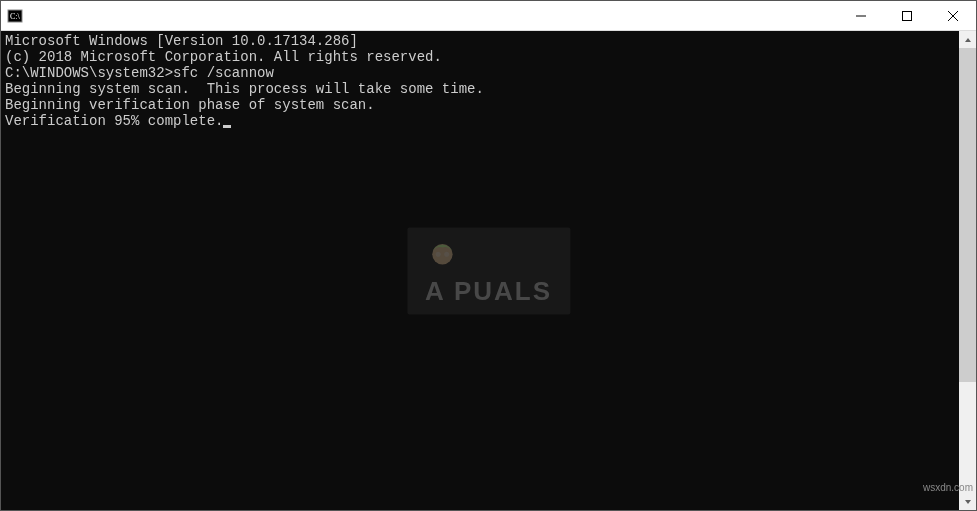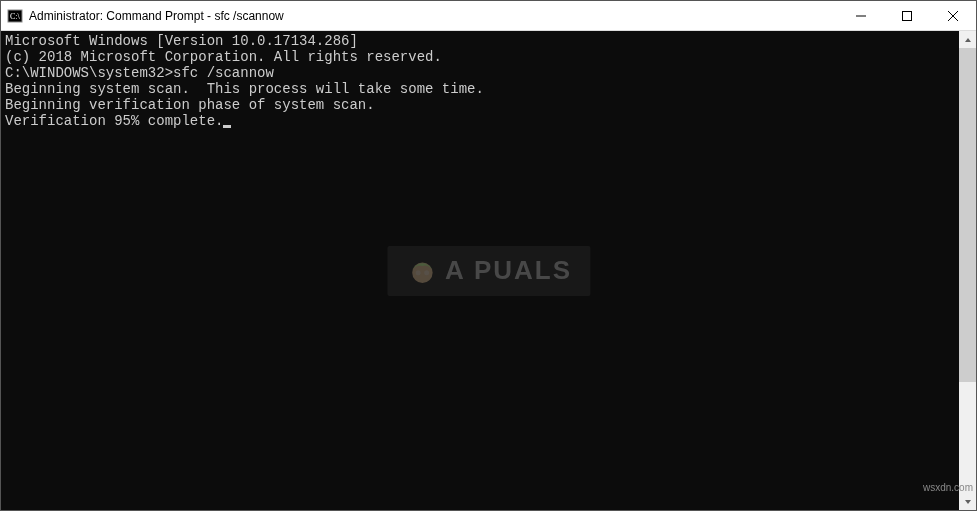--- a/index.html
+++ b/index.html
@@ -131,26 +131,27 @@
       width: 100%;
       height: 75%;
       background: #cdcdcd;
     }
     .watermark {
       position: absolute;
       top: 50%;
       left: 50%;
       transform: translate(-50%, -50%);
       display: flex;
-      align-items: center;
+      align-items: flex-start;
       gap: 6px;
       padding: 8px 18px;
       background: rgba(60,60,60,0.25);
       border-radius: 2px;
       pointer-events: none;
+      flex-direction: column;
     }
     .watermark-icon {
       width: 34px;
       height: 34px;
     }
     .watermark-text {
       font-family: Arial, sans-serif;
       font-weight: bold;
       font-size: 26px;
       letter-spacing: 2px;
@@ -169,21 +170,20 @@
 <body>
 
 <div class="window">
   <div class="titlebar">
     <span class="titlebar-icon">
       <svg viewBox="0 0 16 16">
         <rect x="1" y="2" width="14" height="12" fill="#000" stroke="#888" stroke-width="1"></rect>
         <text x="3" y="11" font-size="8" fill="#fff" font-family="Consolas">C:\</text>
       </svg>
     </span>
-    <span class="titlebar-title">Administrator: Command Prompt - sfc  /scannow</span>
     <span class="titlebar-spacer"></span>
     <div class="titlebar-controls">
       <button class="titlebar-btn">
         <svg viewBox="0 0 10 10">
             <line x1="0" y1="5" x2="10" y2="5"></line>
           </svg>
       </button>
       <button class="titlebar-btn">
         <svg viewBox="0 0 10 10">
             <rect x="0.5" y="0.5" width="9" height="9"></rect>

